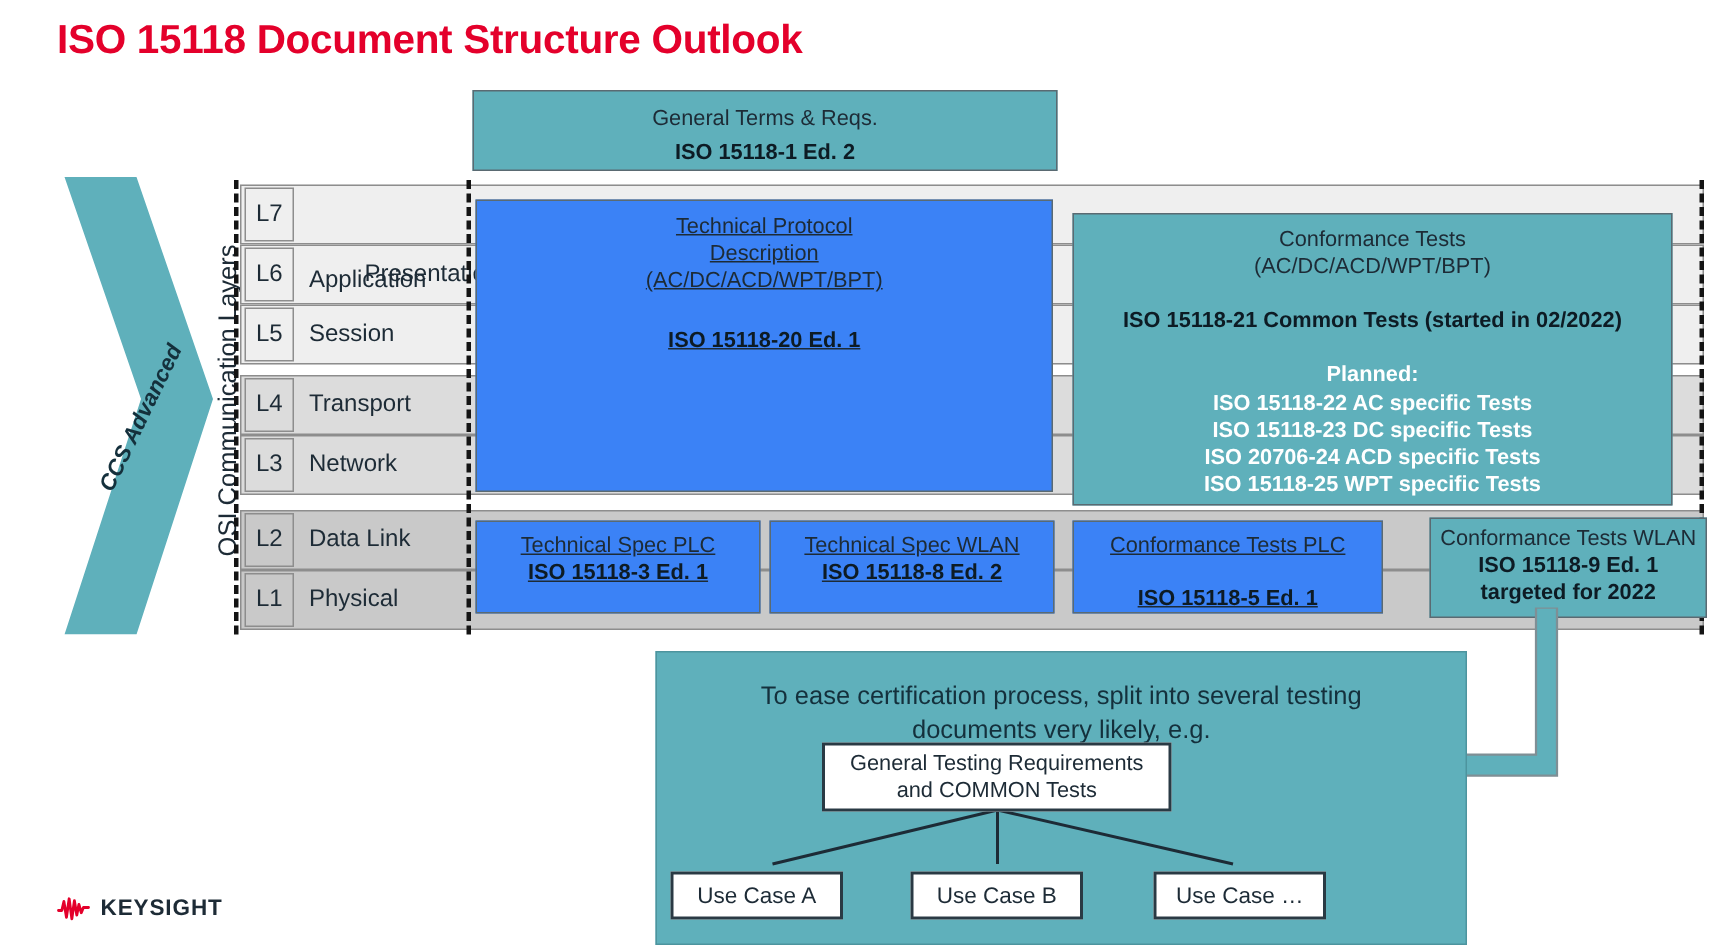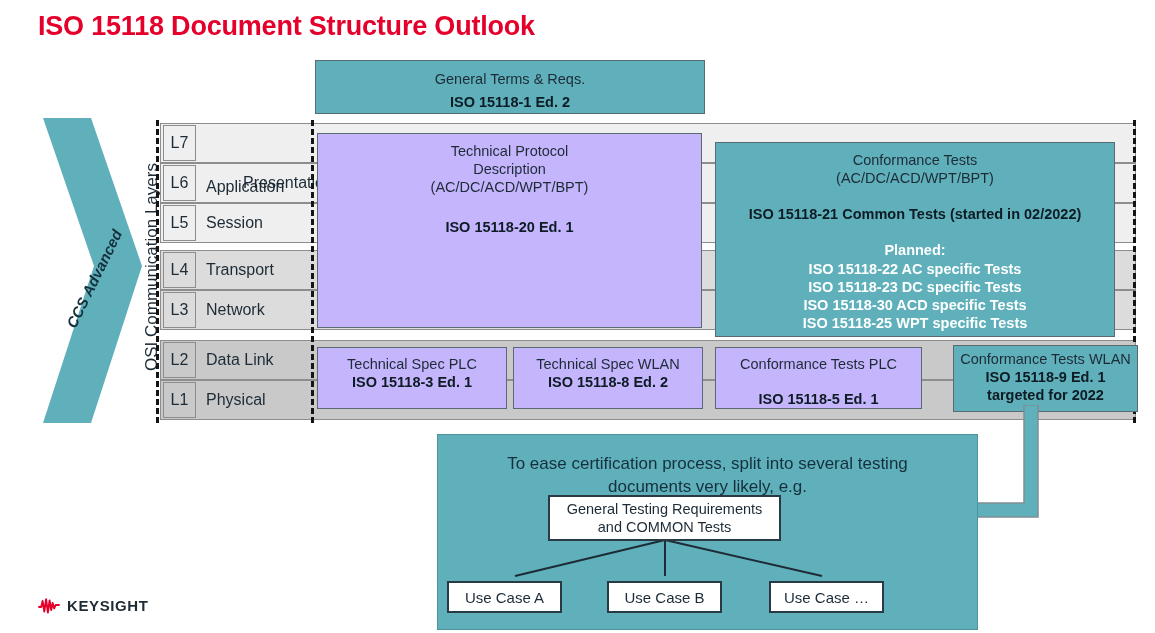--- a/index.html
+++ b/index.html
@@ -60,21 +60,21 @@
   .dash-v{border-left:3px dashed #141414;}
 
   
   .box{
     border:1px solid #5a6a72;
     display:flex;flex-direction:column;align-items:center;
     justify-content:flex-start;
     text-align:center;line-height:1.25;
   }
   .box.teal{background:#5fb0bb;}
-  .box.cyan{background:#c4b5fd;}
+  .box.cyan{background:#3b82f6;text-decoration:underline;}
   .box.white{background:#ffffff;border:1px solid #2a3a44;}
   .box .t1{font-size:14.5px;color:#1d2b36;}
   .box .t2{font-size:14.5px;font-weight:bold;color:#0d1b24;}
   .box .tw{font-size:14.5px;font-weight:bold;color:#ffffff;}
 
   
   .panel{background:#5fb0bb;border:1px solid #4d949e;}
   .panel-head{
     position:absolute;left:0;right:0;top:18px;
     text-align:center;font-size:17px;color:#14303c;line-height:1.35;
@@ -147,21 +147,21 @@
     <div class="t2" style="margin-top:22px;">ISO 15118-20 Ed. 1</div>
   </div>
 
   <div class="abs box teal" style="left:715px;top:142px;width:400px;height:195px;padding-top:8px;">
     <div class="t1">Conformance Tests</div>
     <div class="t1">(AC/DC/ACD/WPT/BPT)</div>
     <div class="t2" style="margin-top:18px;">ISO 15118-21 Common Tests (started in 02/2022)</div>
     <div class="tw" style="margin-top:18px;">Planned:</div>
     <div class="tw">ISO 15118-22 AC specific Tests</div>
     <div class="tw">ISO 15118-23 DC specific Tests</div>
-    <div class="tw">ISO 15118-30 ACD specific Tests</div>
+    <div class="tw">ISO 20706-24 ACD specific Tests</div>
     <div class="tw">ISO 15118-25 WPT specific Tests</div>
   </div>
 
   <div class="abs box cyan" style="left:317px;top:347px;width:190px;height:62px;padding-top:7px;">
     <div class="t1">Technical Spec PLC</div>
     <div class="t2">ISO 15118-3 Ed. 1</div>
   </div>
 
   <div class="abs box cyan" style="left:513px;top:347px;width:190px;height:62px;padding-top:7px;">
     <div class="t1">Technical Spec WLAN</div>

